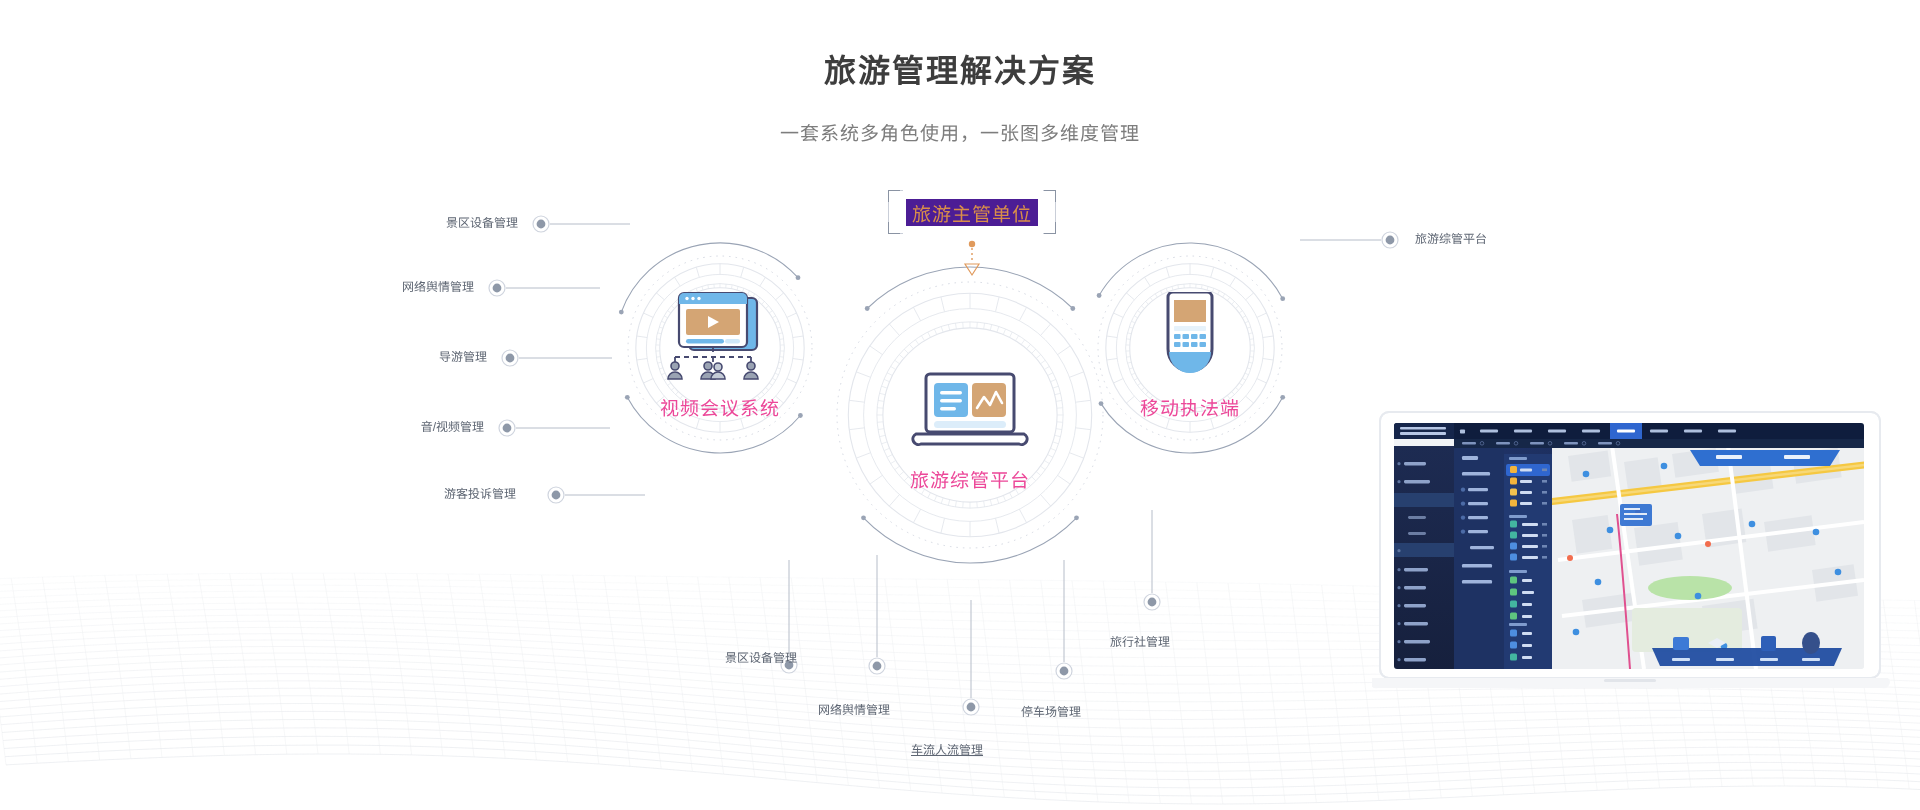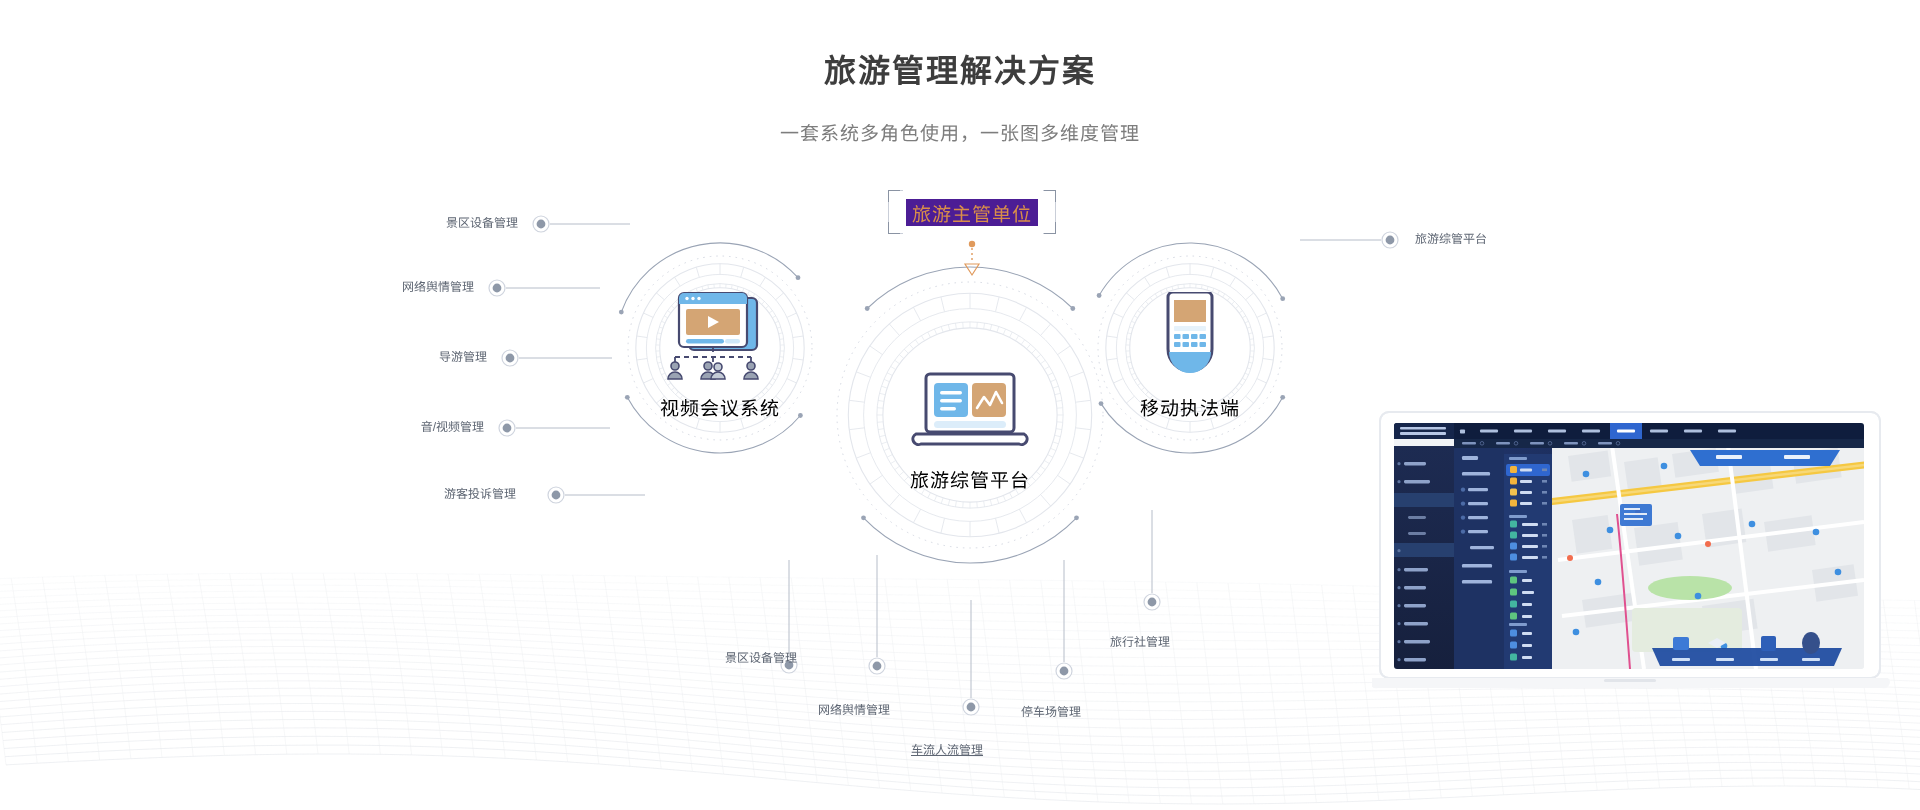--- a/index.html
+++ b/index.html
@@ -44,21 +44,21 @@
   .badge-box::before{left:14px;top:-2px;width:140px;height:4px;}
   .badge-box::after{left:14px;bottom:-2px;width:140px;height:4px;}
   .badge-corner{position:absolute;width:1px;background:#8a93a3;}
   .badge-text{
     position:relative;z-index:2;font-size:19px;color:#d98e49;letter-spacing:1px;
     background:#4c1d95;padding:0 6px;
   }
 
   
   .node-label{
-    position:absolute;z-index:6;font-size:19px;color:#000000;letter-spacing:1px;
+    position:absolute;z-index:6;font-size:19px;color:#ec4899;letter-spacing:1px;
     white-space:nowrap;text-align:center;
   }
 
   
   .lbl{
     position:absolute;z-index:6;font-size:12px;color:#5e6673;white-space:nowrap;
   }
   .lbl.right-align{text-align:right;}
 
   

